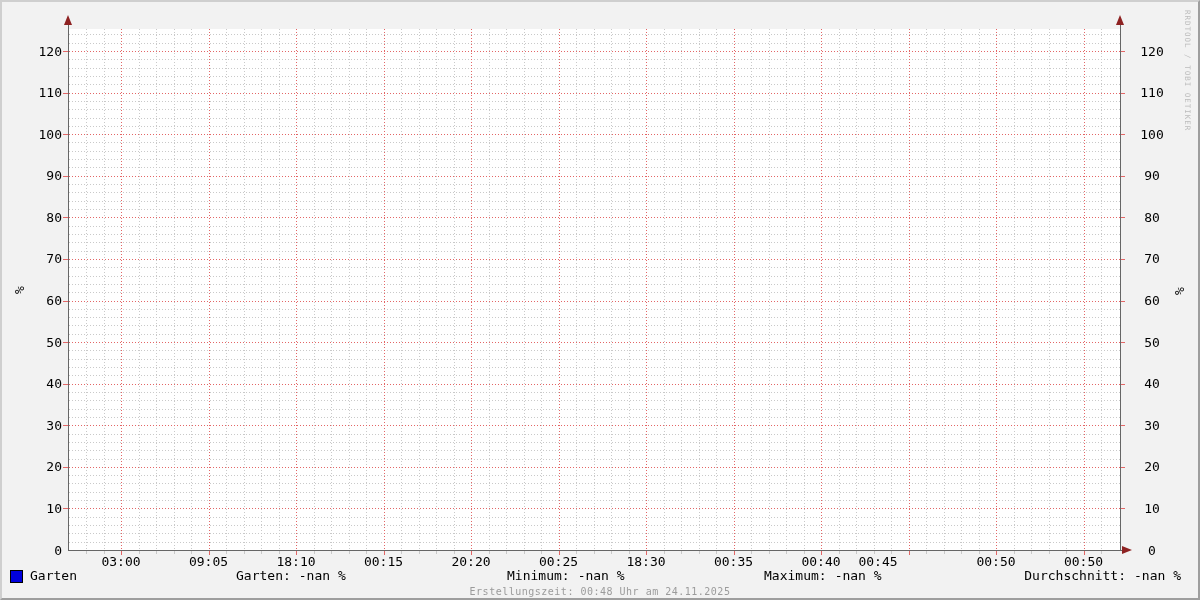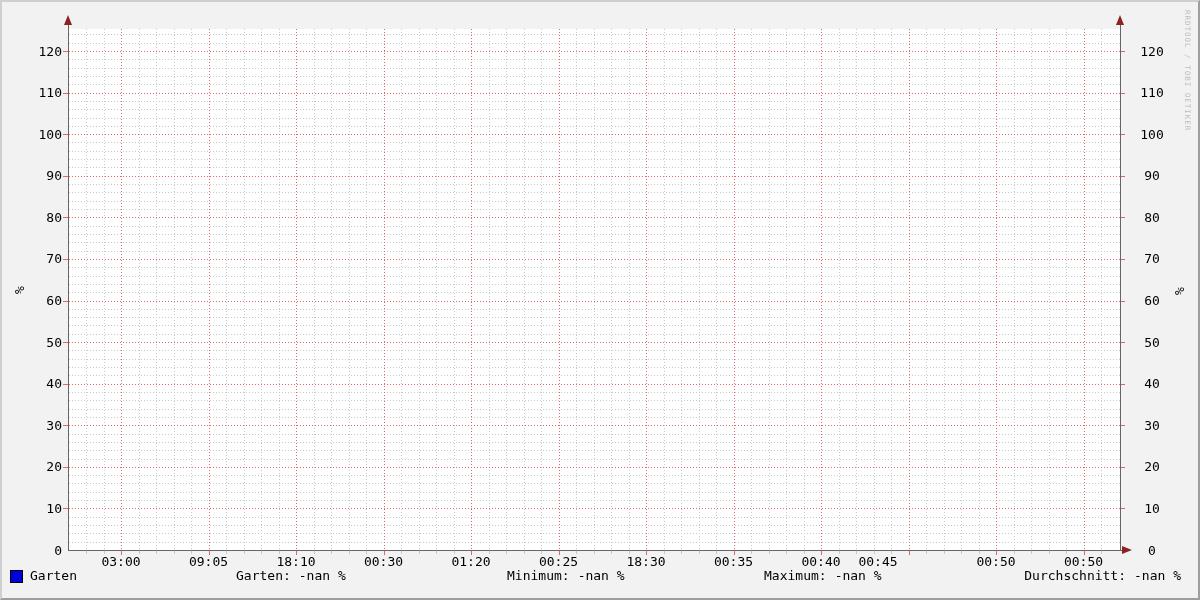--- a/index.html
+++ b/index.html
@@ -270,24 +270,24 @@
       <div class="abs stub" style="left: 119px; top: 549px; width: 1px; height: 4px; background: rgb(227, 102, 102);"></div>
       <div class="abs xlab" style="left: 84px;">03:00</div>
       <div class="abs vgrid" style="left: 206.5px; top: 27px; height: 521px; background-image: repeating-linear-gradient(rgb(227, 102, 102) 0px, rgb(227, 102, 102) 1px, transparent 1px, transparent 3px);"></div>
       <div class="abs stub" style="left: 206.5px; top: 549px; width: 1px; height: 4px; background: rgb(227, 102, 102);"></div>
       <div class="abs xlab" style="left: 171.5px;">09:05</div>
       <div class="abs vgrid" style="left: 294px; top: 27px; height: 521px; background-image: repeating-linear-gradient(rgb(227, 102, 102) 0px, rgb(227, 102, 102) 1px, transparent 1px, transparent 3px);"></div>
       <div class="abs stub" style="left: 294px; top: 549px; width: 1px; height: 4px; background: rgb(227, 102, 102);"></div>
       <div class="abs xlab" style="left: 259px;">18:10</div>
       <div class="abs vgrid" style="left: 381.5px; top: 27px; height: 521px; background-image: repeating-linear-gradient(rgb(227, 102, 102) 0px, rgb(227, 102, 102) 1px, transparent 1px, transparent 3px);"></div>
       <div class="abs stub" style="left: 381.5px; top: 549px; width: 1px; height: 4px; background: rgb(227, 102, 102);"></div>
-      <div class="abs xlab" style="left: 346.5px;">00:30</div>
+      <div class="abs xlab" style="left: 346.5px;">00:15</div>
       <div class="abs vgrid" style="left: 469px; top: 27px; height: 521px; background-image: repeating-linear-gradient(rgb(227, 102, 102) 0px, rgb(227, 102, 102) 1px, transparent 1px, transparent 3px);"></div>
       <div class="abs stub" style="left: 469px; top: 549px; width: 1px; height: 4px; background: rgb(227, 102, 102);"></div>
-      <div class="abs xlab" style="left: 434px;">01:20</div>
+      <div class="abs xlab" style="left: 434px;">20:20</div>
       <div class="abs vgrid" style="left: 556.5px; top: 27px; height: 521px; background-image: repeating-linear-gradient(rgb(227, 102, 102) 0px, rgb(227, 102, 102) 1px, transparent 1px, transparent 3px);"></div>
       <div class="abs stub" style="left: 556.5px; top: 549px; width: 1px; height: 4px; background: rgb(227, 102, 102);"></div>
       <div class="abs xlab" style="left: 521.5px;">00:25</div>
       <div class="abs vgrid" style="left: 644px; top: 27px; height: 521px; background-image: repeating-linear-gradient(rgb(227, 102, 102) 0px, rgb(227, 102, 102) 1px, transparent 1px, transparent 3px);"></div>
       <div class="abs stub" style="left: 644px; top: 549px; width: 1px; height: 4px; background: rgb(227, 102, 102);"></div>
       <div class="abs xlab" style="left: 609px;">18:30</div>
       <div class="abs vgrid" style="left: 731.5px; top: 27px; height: 521px; background-image: repeating-linear-gradient(rgb(227, 102, 102) 0px, rgb(227, 102, 102) 1px, transparent 1px, transparent 3px);"></div>
       <div class="abs stub" style="left: 731.5px; top: 549px; width: 1px; height: 4px; background: rgb(227, 102, 102);"></div>
       <div class="abs xlab" style="left: 696.5px;">00:35</div>
       <div class="abs vgrid" style="left: 819px; top: 27px; height: 521px; background-image: repeating-linear-gradient(rgb(227, 102, 102) 0px, rgb(227, 102, 102) 1px, transparent 1px, transparent 3px);"></div>
@@ -320,14 +320,15 @@
   <div class="abs vlabel vlabel-right">%</div>
 
   <div class="abs legend-swatch" id="legend-swatch" style="background: rgb(0, 0, 221);"></div>
   <div class="abs legend-name">Garten</div>
 
   <div class="abs stat stat-0"><span>Garten:</span><span class="val">-nan %</span></div>
   <div class="abs stat stat-1"><span>Minimum:</span><span class="val">-nan %</span></div>
   <div class="abs stat stat-2"><span>Maximum:</span><span class="val">-nan %</span></div>
   <div class="abs stat stat-3"><span>Durchschnitt:</span><span class="val">-nan %</span></div>
 
+  <div class="abs footer">Erstellungszeit: 00:48 Uhr am 24.11.2025</div>
   <div class="abs watermark">RRDTOOL / TOBI OETIKER</div>
 </div>
 
 </body></html>

